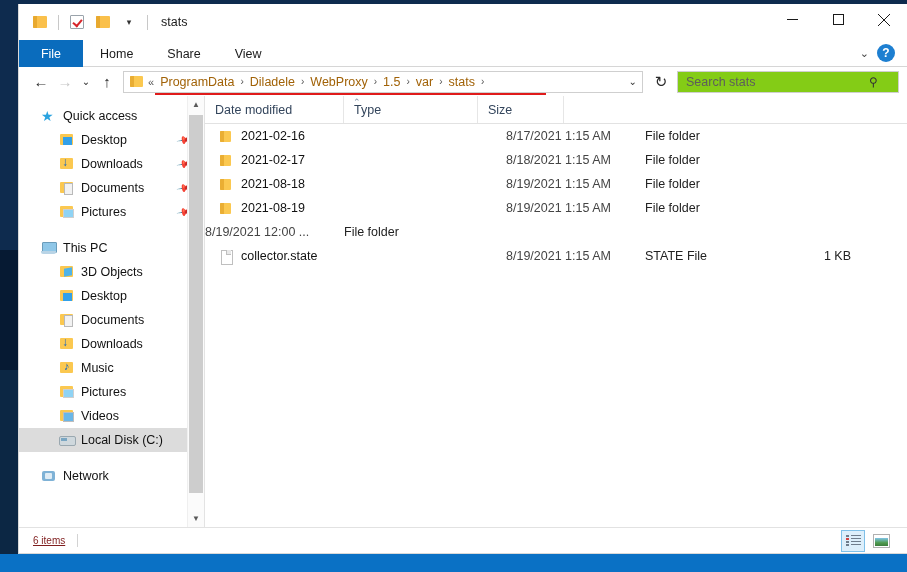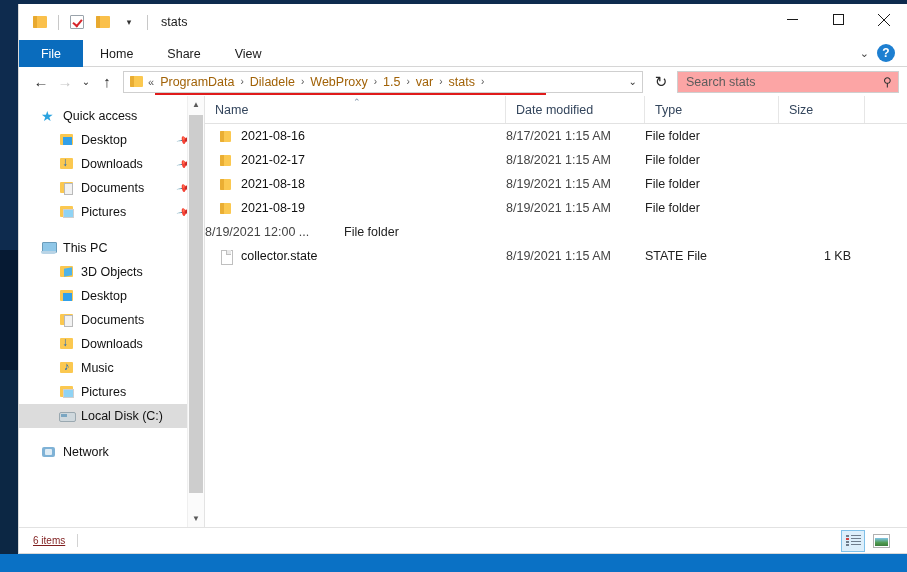--- a/index.html
+++ b/index.html
@@ -115,22 +115,22 @@
   }
   .crumb-folder { margin:0 4px 0 1px; }
   .crumb-ell { font-size:11px; color:#555; margin-right:5px; letter-spacing:-1px;}
   .crumb { font-size:12.5px; color:#a16207; padding:0 2px; white-space:nowrap; }
   .crumb-sep {
     font-size:10px; color:#555; padding:0 4px; user-select:none;
   }
   .crumb-tail { margin-left:auto; display:flex; align-items:center; gap:7px; padding-right:3px;}
   .crumb-dd { font-size:10px; color:#333; }
   .searchbox {
-    width:222px; height:22px; border:1px solid #cfcfcf; background:#fca5a5;
-    display:flex; align-items:center; padding:0 6px 0 8px; flex:0 0 222px;
+    width:222px; height:22px; border:1px solid #cfcfcf; background:#84cc16;
+    display:flex; align-items:center; padding:0 20px 0 8px; flex:0 0 222px;
   }
   .searchbox .ph { font-size:12.5px; color:#5d5d5d; }
   .search-ico { margin-left:auto; font-size:12px; color:#333; transform: scaleX(-1); }
 
   
   .annot-underline {
     position:absolute; left:155px; top:93px; width:391px; height:2px;
     background:#e01b1b; z-index: 40;
   }
 
@@ -394,20 +394,24 @@
           <span class="lbl">Downloads</span>
         </div>
         <div class="nav-row child">
           <span class="ic ic-music"></span>
           <span class="lbl">Music</span>
         </div>
         <div class="nav-row child">
           <span class="ic ic-pictures"></span>
           <span class="lbl">Pictures</span>
         </div>
+        <div class="nav-row child">
+          <span class="ic ic-videos"></span>
+          <span class="lbl">Videos</span>
+        </div>
         <div class="nav-row child selected">
           <span class="ic ic-disk"></span>
           <span class="lbl">Local Disk (C:)</span>
         </div>
 
         <div class="nav-gap"></div>
 
         <div class="nav-row">
           <span class="ic ic-network"></span>
           <span class="lbl">Network</span>
@@ -417,31 +421,30 @@
       <div class="nav-sb">
         <div class="sb-arrow">▲</div>
         <div class="sb-thumb"></div>
         <div class="sb-arrow bottom">▼</div>
       </div>
     </div>
 
     <div class="filepane">
       <div class="colhead">
         <div class="sort-ind">⌃</div>
-        <div class="col col-name">Name</div>
         <div class="col col-date">Date modified</div>
         <div class="col col-type">Type</div>
         <div class="col col-size">Size</div>
       </div>
 
       <div class="rows">
         <div class="row">
           <div class="cell-name">
             <span class="row-folder"></span>
-            <span>2021-08-16</span>
+            <span>2021-02-16</span>
           </div>
           <div class="cell-date">8/17/2021 1:15 AM</div>
           <div class="cell-type">File folder</div>
           <div class="cell-size"></div>
         </div>
         <div class="row">
           <div class="cell-name">
             <span class="row-folder"></span>
             <span>2021-02-17</span>
           </div>

